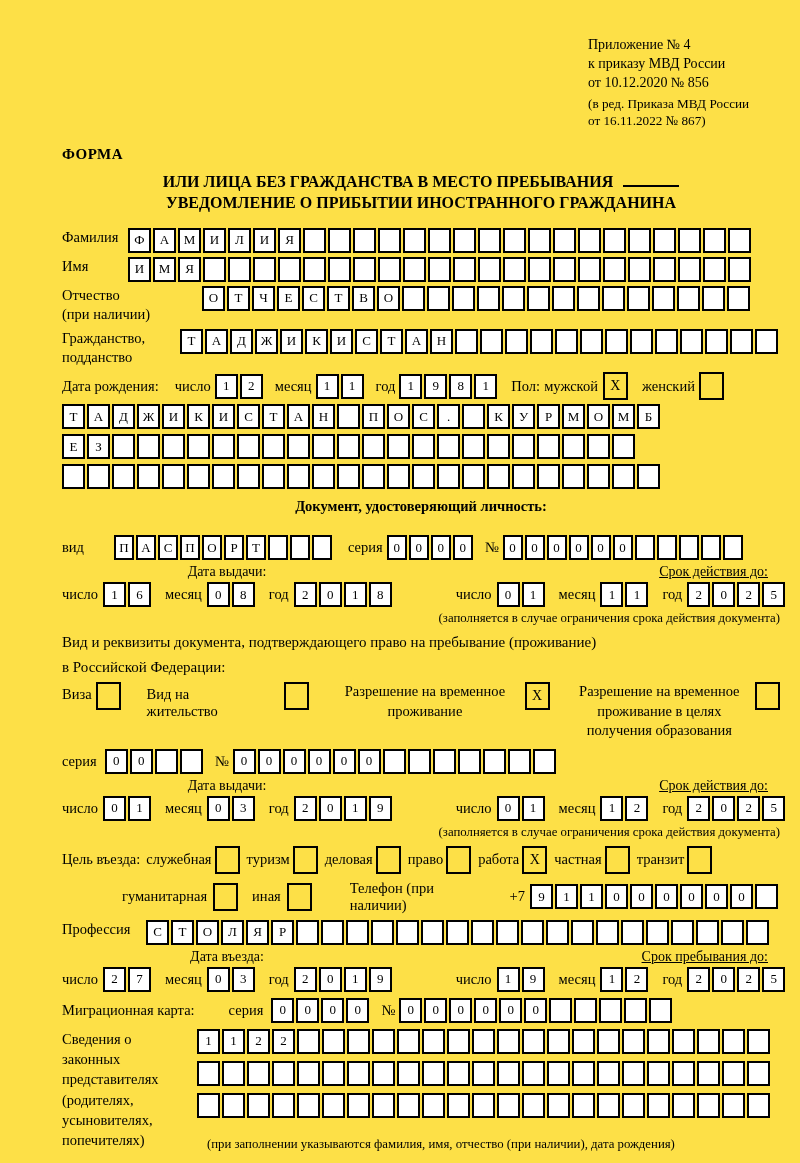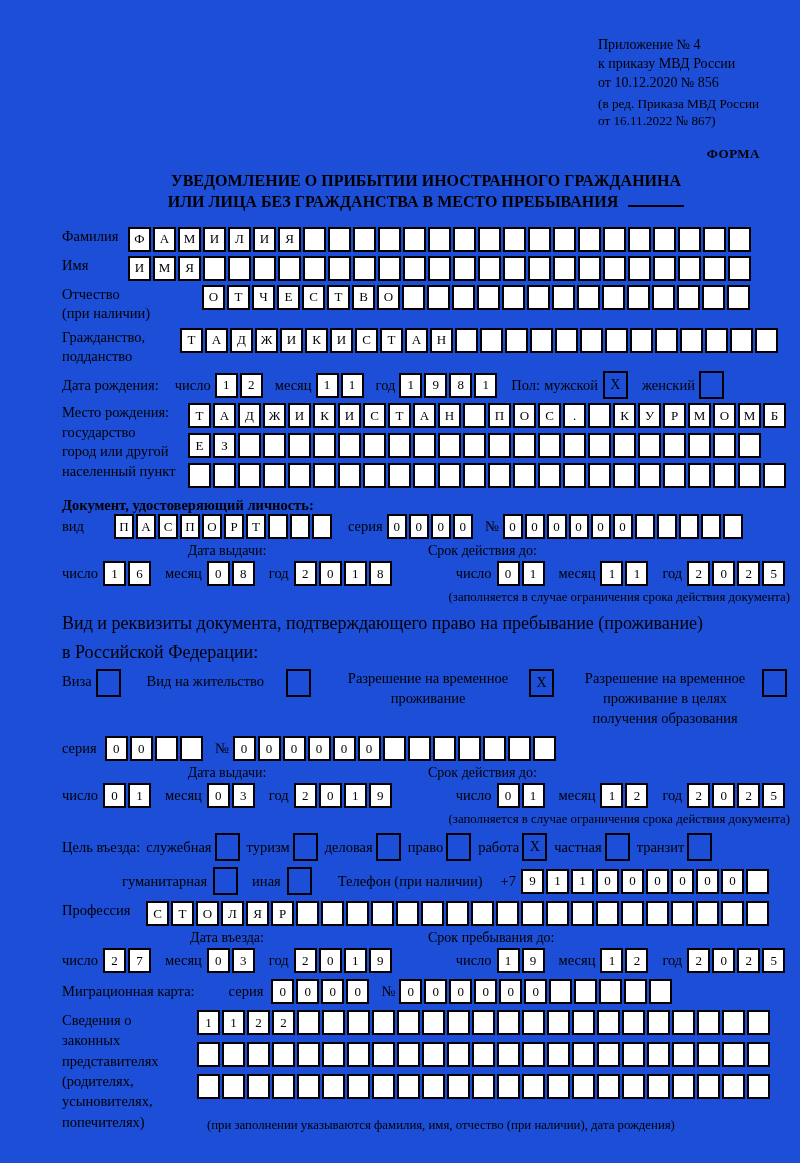--- a/index.html
+++ b/index.html
@@ -1,43 +1,43 @@
 <!DOCTYPE html>
 <html><head>
 <meta charset="utf-8">
 <style>
   html,body{margin:0;padding:0;background:#e8e8e8;}
-  .page{width:800px;height:1163px;background:#1d4ed8;color:#000;
+  .page{width:800px;height:1163px;background:#fde047;color:#000;
     font-family:"Liberation Serif","DejaVu Serif",serif;
-    box-sizing:border-box;padding:36px 10px 0 62px;overflow:hidden;position:relative;}
+    box-sizing:border-box;padding:36px 20px 0 62px;overflow:hidden;position:relative;}
   .appendix{margin-left:auto;width:192px;font-size:14px;line-height:1.34;}
   .appendix .rev{font-size:13.2px;margin-top:3px;line-height:1.3;}
-  .forma{text-align:right;padding-right:30px;font-weight:bold;font-size:13px;margin-top:16px;letter-spacing:.5px;}
+  .forma{text-align:left;padding-right:30px;font-weight:bold;font-size:15px;margin-top:16px;letter-spacing:.5px;}
   .title{text-align:center;font-weight:bold;font-size:16px;margin-top:8px;line-height:1.35;}
   .blank-line{display:inline-block;width:56px;border-bottom:2px solid #000;height:3px;margin-left:10px;}
   .sec1{font-weight:bold;font-size:14.8px;margin-top:18px;text-align:center;letter-spacing:.1px;}
   .frm{margin-top:14px;font-size:14.5px;}
   .row{display:flex;align-items:flex-start;margin-bottom:4px;}
   .row.center{align-items:center;}
   .lbl{flex:none;line-height:1.35;}
   .cells{display:flex;flex:none;}
   .cell{flex:none;width:19px;height:21px;border:2px solid #000;margin-right:2px;
     display:flex;align-items:center;justify-content:center;font-size:13px;background:#fff;}
   .tight .cell{width:16px;}
   .cbox{flex:none;width:21px;height:24px;border:2px solid #000;
     display:flex;align-items:center;justify-content:center;font-size:14px;}
   .w{margin:0 4px 0 10px;}
   .dhdr{display:flex;font-size:14px;margin-bottom:2px;}
   .dhl{width:330px;text-align:center;}
-  .dhr{width:340px;text-align:left;margin-left:36px;}
+  .dhr{width:340px;text-align:right;margin-left:36px;text-decoration:underline;}
   .dgrp{display:flex;align-items:center;}
   .dgrp .t{margin:0 5px 0 0;}
   .dgrp .t2{margin:0 5px 0 12px;}
   .note{font-size:12.8px;text-align:right;margin:1px 0 6px 0;}
-  .para{font-size:18px;margin-bottom:4px;line-height:1.4;}
+  .para{font-size:15px;margin-bottom:4px;line-height:1.4;}
   .opt{text-align:center;line-height:1.35;}
   .mcol{display:flex;flex-direction:column;}
   .crow{display:flex;margin-bottom:5px;}
   .repnote{font-size:12.8px;margin-left:145px;margin-top:2px;}
 </style>
 </head>
 <body>
 
 <div class="page">
 
@@ -47,24 +47,24 @@
     <div>от 10.12.2020 № 856</div>
     <div class="rev">
       <div>(в ред. Приказа МВД России</div>
       <div>от 16.11.2022 № 867)</div>
     </div>
   </div>
 
   <div class="forma">ФОРМА</div>
 
   <div class="title">
-    <div>УВЕДОМЛЕНИЕ О ПРИБЫТИИ ИНОСТРАННОГО ГРАЖДАНИНА</div>
     <div>
       <span>ИЛИ ЛИЦА БЕЗ ГРАЖДАНСТВА В МЕСТО ПРЕБЫВАНИЯ</span><span class="blank-line"></span>
     </div>
+    <div>УВЕДОМЛЕНИЕ О ПРИБЫТИИ ИНОСТРАННОГО ГРАЖДАНИНА</div>
   </div>
 
 
   <div class="frm">
 
     <div class="row">
       <div class="lbl" style="width:66px">Фамилия</div>
       <div class="cells">
           <span class="cell">Ф</span>
           <span class="cell">А</span>
@@ -209,26 +209,20 @@
           <span class="cell">1</span>
         </div>
       <span class="w" style="margin-left:12px">Пол:</span>
       <span style="margin-right:5px">мужской</span>
       <span class="cbox">X</span>
       <span class="w" style="margin-left:14px">женский</span>
       <span class="cbox"></span>
     </div>
 
     <div class="row">
-      <div class="lbl" style="width:126px">
-        <div>Место рождения:</div>
-        <div>государство</div>
-        <div>город или другой</div>
-        <div>населенный пункт</div>
-      </div>
       <div class="mcol">
         <div class="cells crow">
             <span class="cell">Т</span>
             <span class="cell">А</span>
             <span class="cell">Д</span>
             <span class="cell">Ж</span>
             <span class="cell">И</span>
             <span class="cell">К</span>
             <span class="cell">И</span>
             <span class="cell">С</span>
@@ -296,21 +290,21 @@
             <span class="cell"></span>
             <span class="cell"></span>
             <span class="cell"></span>
             <span class="cell"></span>
             <span class="cell"></span>
             <span class="cell"></span>
           </div>
       </div>
     </div>
 
-    <div style="font-weight:bold;margin:2px 0 0 0">Документ, удостоверяющий личность:</div>
+    <div style="text-align:center;font-weight:bold;margin:2px 0 20px 0">Документ, удостоверяющий личность:</div>
 
     <div class="row center tight">
       <div class="lbl" style="width:52px">вид</div>
       <div class="cells">
           <span class="cell">П</span>
           <span class="cell">А</span>
           <span class="cell">С</span>
           <span class="cell">П</span>
           <span class="cell">О</span>
           <span class="cell">Р</span>
@@ -497,21 +491,21 @@
       <span class="cbox"></span>
       <span style="margin:0 3px 0 7px">транзит</span>
       <span class="cbox"></span>
     </div>
 
     <div class="row center" style="margin-top:6px">
       <span style="margin-left:60px">гуманитарная</span>
       <span class="cbox" style="margin-left:6px"></span>
       <span style="margin-left:14px">иная</span>
       <span class="cbox" style="margin-left:6px"></span>
-      <span style="margin-left:26px">Телефон (при наличии)</span>
+      <span style="margin-left:38px">Телефон (при наличии)</span>
       <span style="margin-left:18px;margin-right:5px">+7</span>
       <div class="cells">
           <span class="cell">9</span>
           <span class="cell">1</span>
           <span class="cell">1</span>
           <span class="cell">0</span>
           <span class="cell">0</span>
           <span class="cell">0</span>
           <span class="cell">0</span>
           <span class="cell">0</span>

